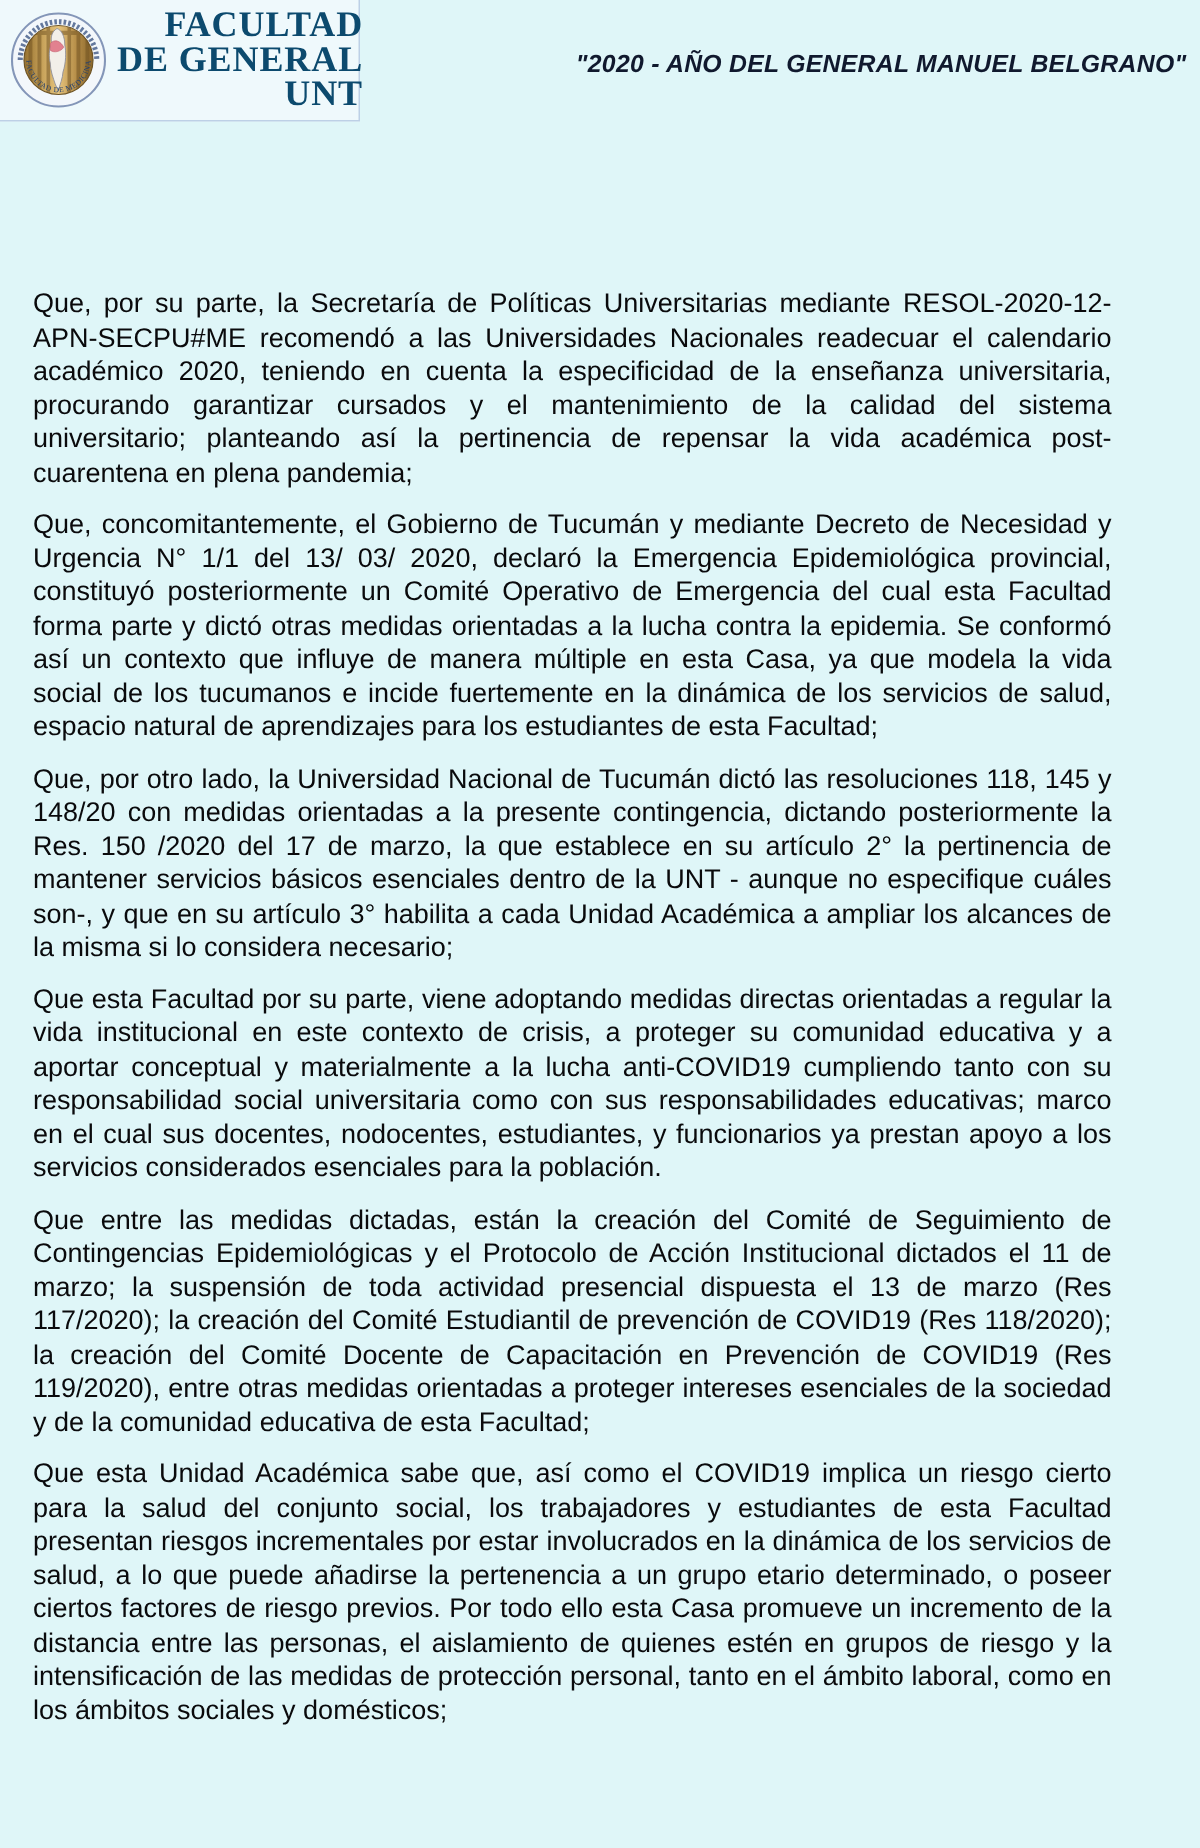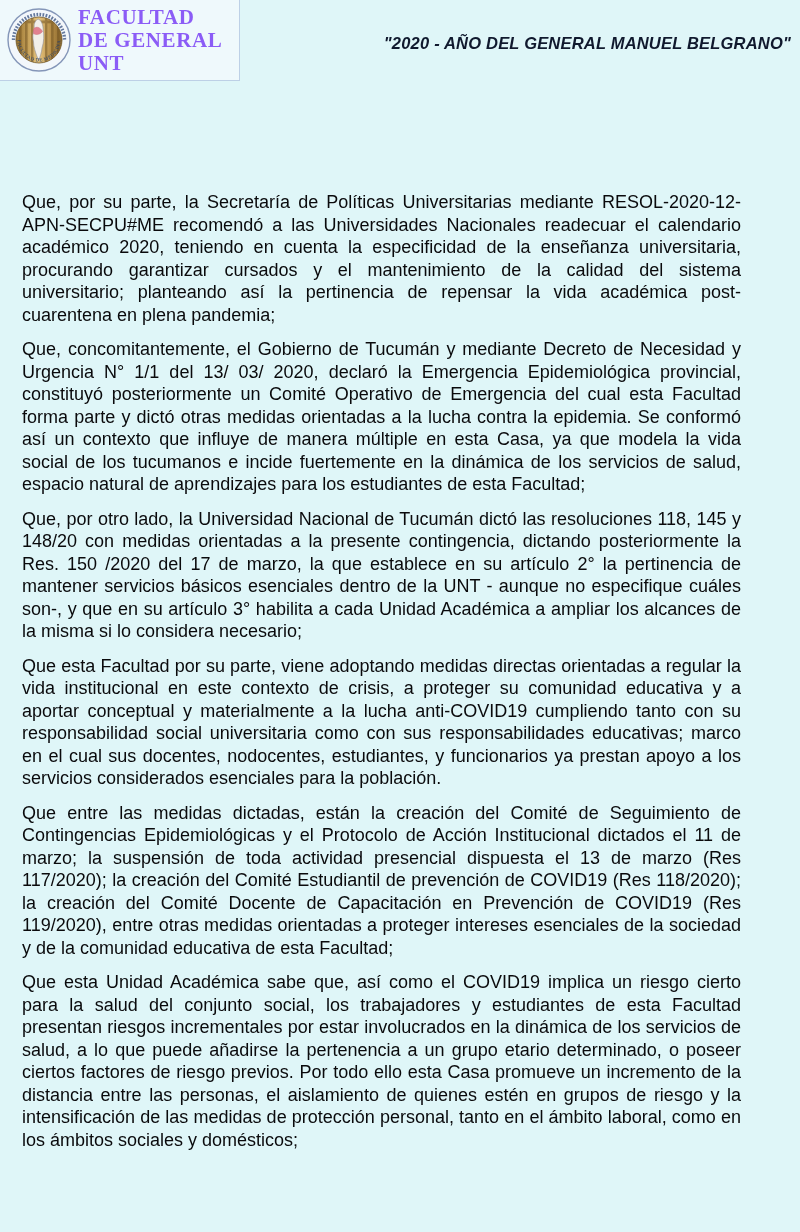--- a/index.html
+++ b/index.html
@@ -18,25 +18,26 @@
     width: 241px; height: 82px;
     background: #eff9fc;
     border: 1px solid #bdd0e6;
     box-sizing: border-box;
     display: flex; align-items: center;
     padding-left: 7px; gap: 7px;
   }
   .seal { flex: 0 0 auto; }
   .logo-text {
     font-family: "Liberation Serif", serif;
-    font-size: 21px; line-height: 23px;
+    font-size: 24px; line-height: 23px;
     font-weight: 600;
     letter-spacing: 0.6px;
-    color: #8b5cf6;
+    color: #0c4a6e;
     white-space: nowrap;
+    text-align: right;
   }
   .motto {
     position: absolute; top: 34px; right: 9px;
     font-size: 16.5px;
     font-weight: bold; font-style: italic;
     letter-spacing: 0.2px;
     color: #10192e;
     white-space: nowrap;
   }
 

